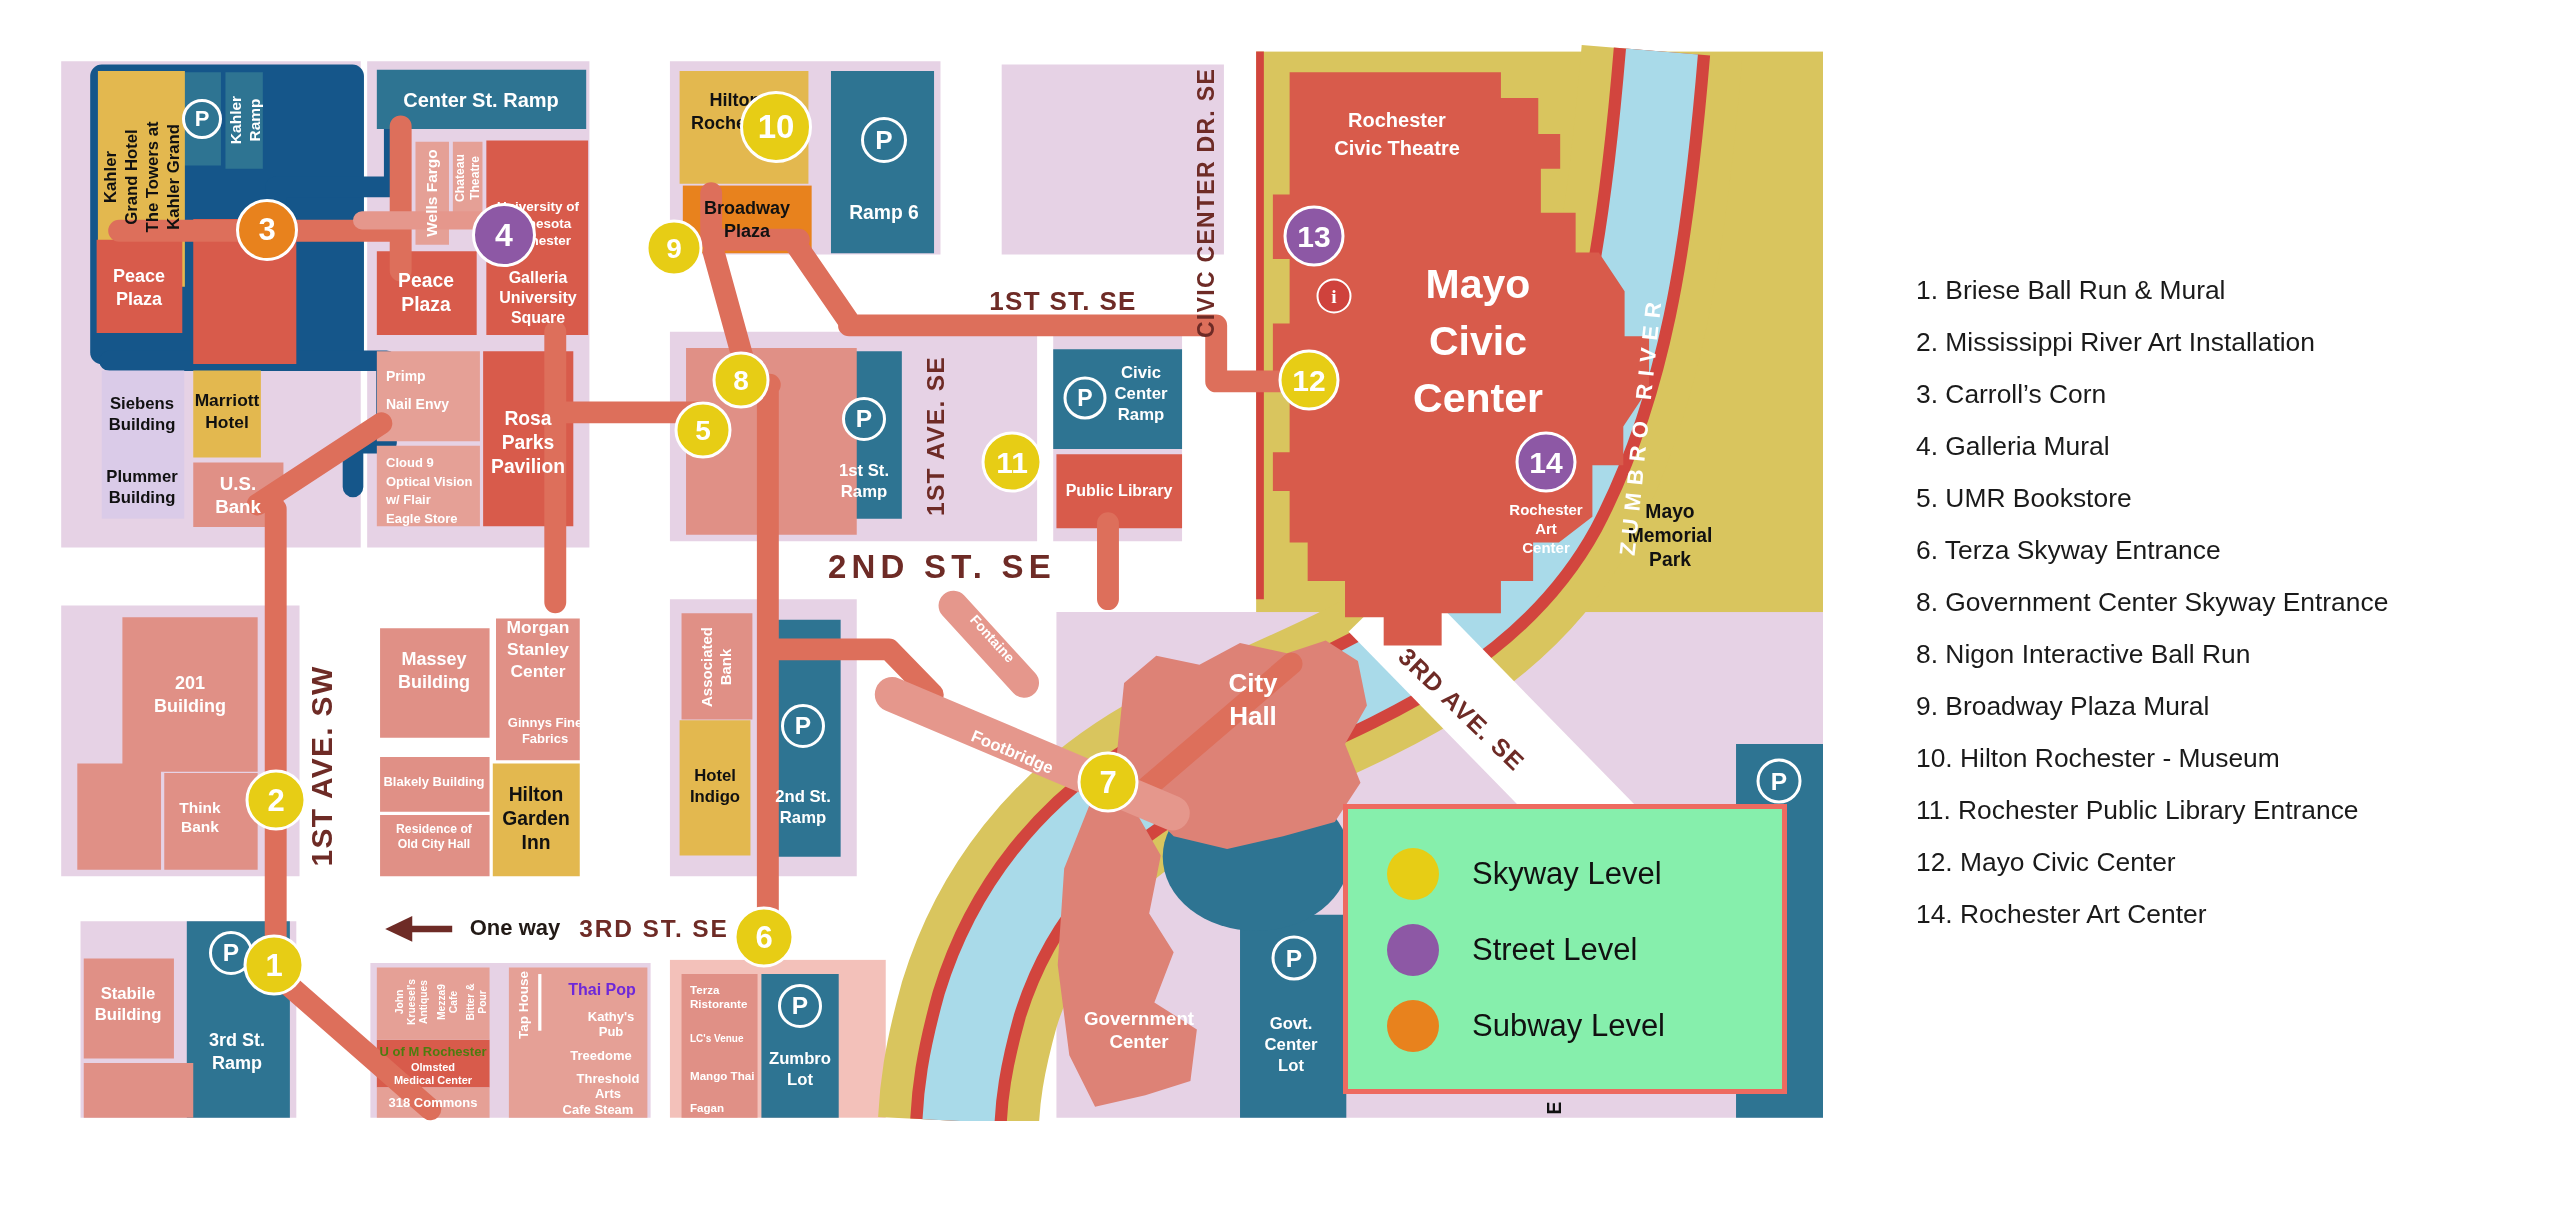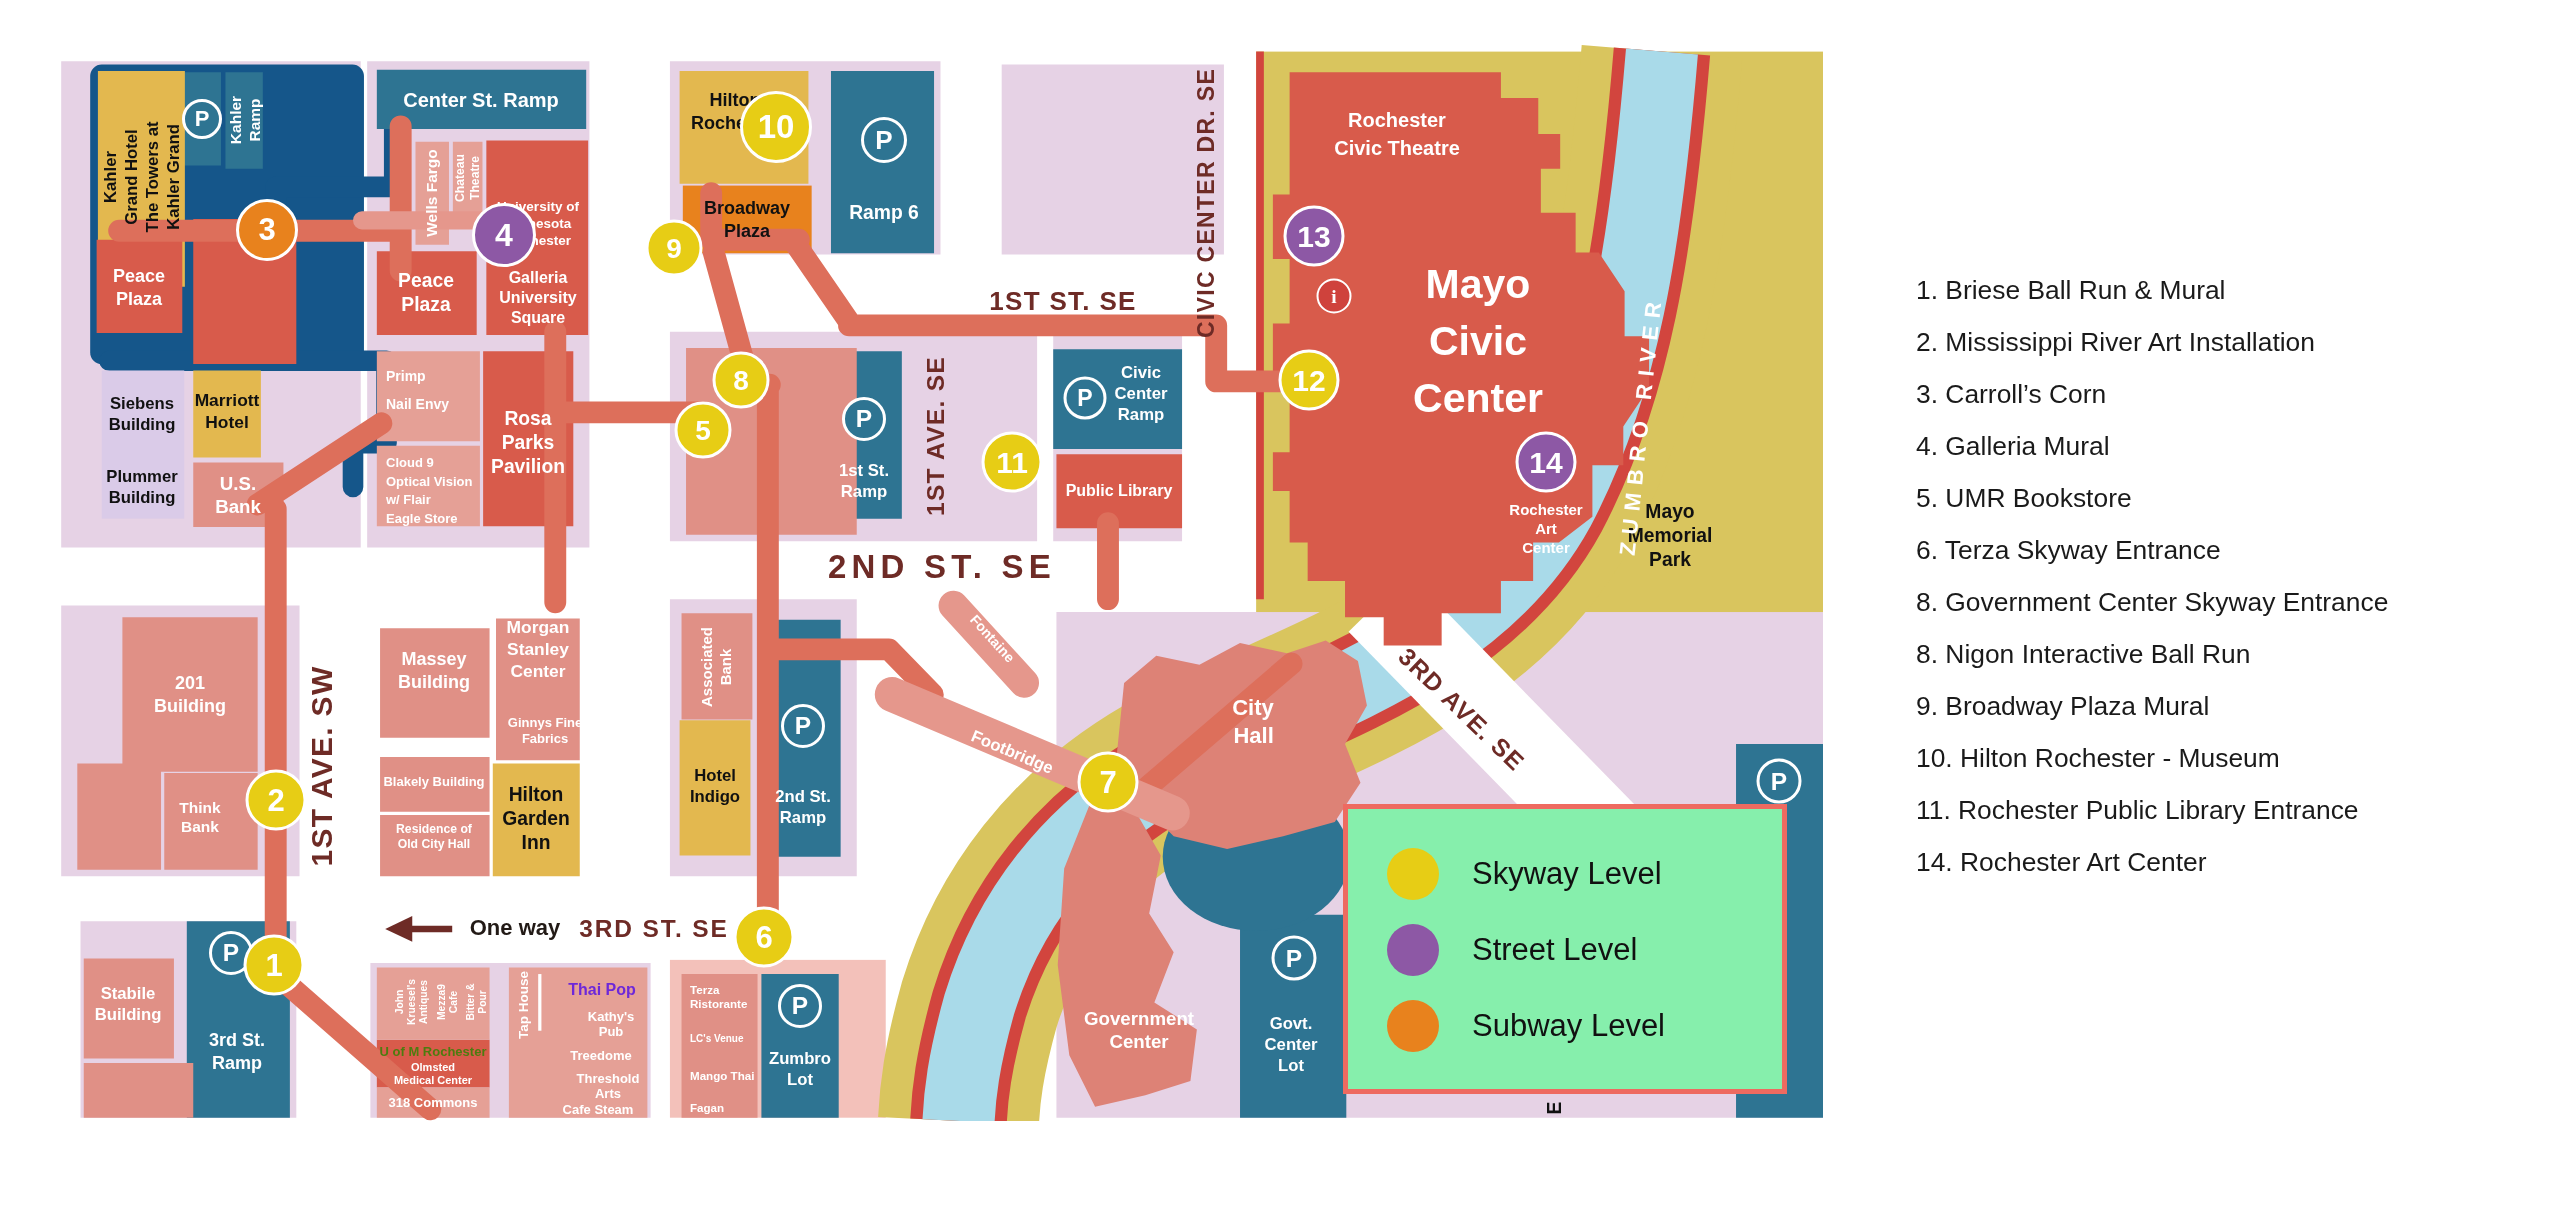--- a/index.html
+++ b/index.html
@@ -211,21 +211,21 @@
   <div class="lbl" style="left:608px;top:1086px;color:#fff;font-size:13px;line-height:15px;">Threshold
 Arts</div>
   <div class="lbl" style="left:598px;top:1110px;color:#fff;font-size:13px;">Cafe Steam</div>
   <div class="lbl-left" style="left:690px;top:983px;color:#fff;font-size:11.6px;line-height:14px;">Terza
 Ristorante</div>
   <div class="lbl-left" style="left:690px;top:1032px;color:#fff;font-size:10px;">LC's Venue</div>
   <div class="lbl-left" style="left:690px;top:1068px;color:#fff;font-size:11.6px;">Mango Thai</div>
   <div class="lbl-left" style="left:690px;top:1100px;color:#fff;font-size:11.6px;">Fagan</div>
   <div class="lbl" style="left:800px;top:1070px;color:#fff;font-size:16.7px;">Zumbro
 Lot</div>
-  <div class="lbl" style="left:1253px;top:721px;color:#fff;font-size:22px;text-align:right;">City
+  <div class="lbl" style="left:1253px;top:699px;color:#fff;font-size:26px;">City
 Hall</div>
   <div class="lbl" style="left:1139px;top:1030px;color:#fff;font-size:18.7px;">Government
 Center</div>
   <div class="lbl" style="left:1291px;top:1045px;color:#fff;font-size:16.7px;">Govt.
 Center
 Lot</div>
   <div class="lbl" style="left:1478px;top:341px;color:#fff;font-size:41px;line-height:57px;">Mayo
 Civic
 Center</div>
   <div class="lbl" style="left:1397px;top:134px;color:#fff;font-size:20px;line-height:28px;">Rochester
@@ -296,17 +296,18 @@
     <div>2. Mississippi River Art Installation</div>
     <div>3. Carroll’s Corn</div>
     <div>4. Galleria Mural</div>
     <div>5. UMR Bookstore</div>
     <div>6. Terza Skyway Entrance</div>
     <div>8. Government Center Skyway Entrance</div>
     <div>8. Nigon Interactive Ball Run</div>
     <div>9. Broadway Plaza Mural</div>
     <div>10. Hilton Rochester - Museum</div>
     <div>11. Rochester Public Library Entrance</div>
+    <div>12. Mayo Civic Center</div>
     <div>14. Rochester Art Center</div>
   </div>
 
 </div>
 
 
 </body></html>

